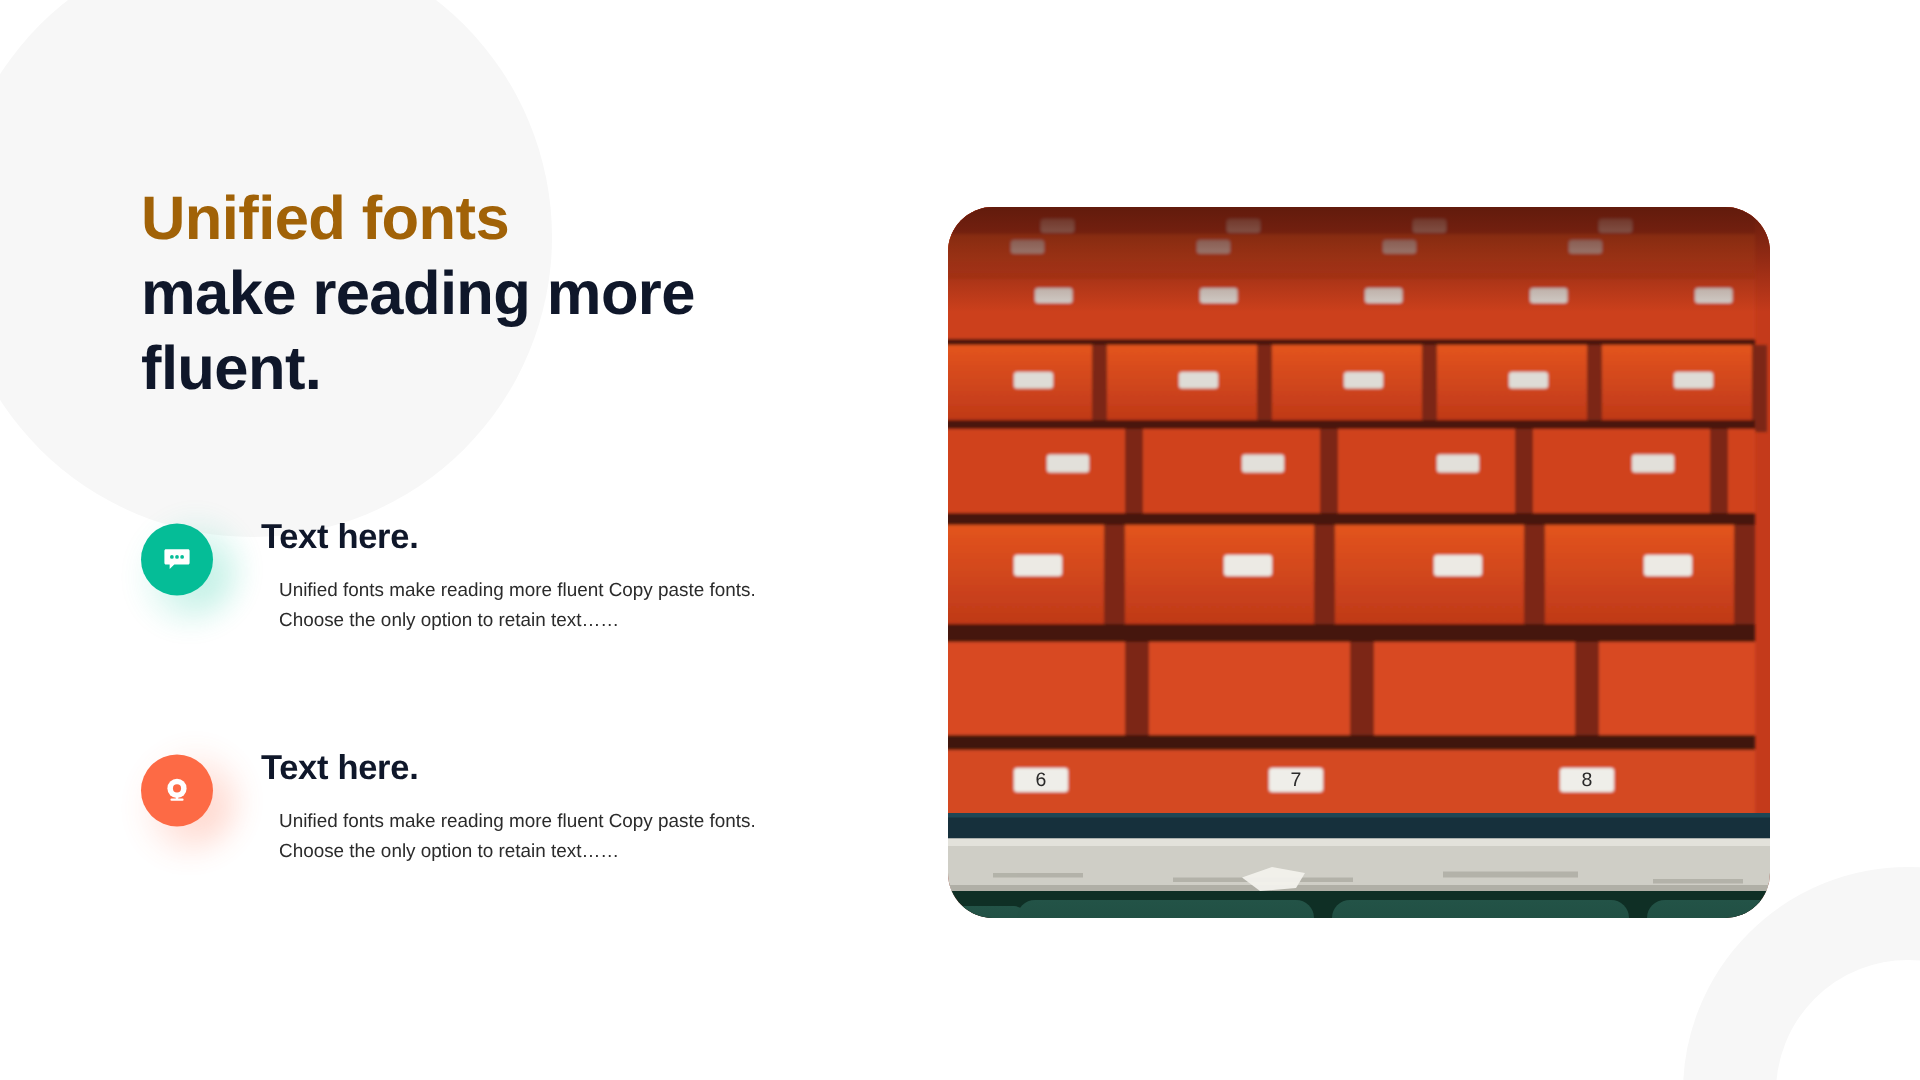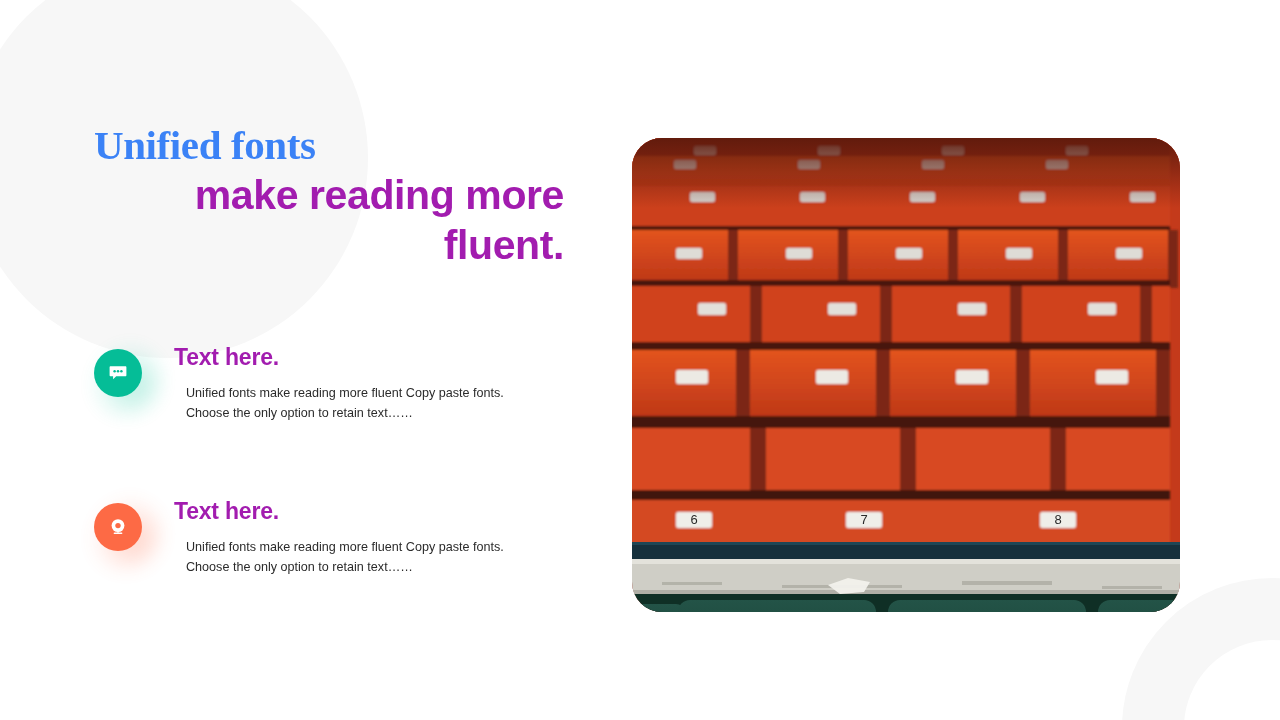--- a/index.html
+++ b/index.html
@@ -50,28 +50,26 @@
 
   .headline {
     margin: 0;
     font-size: 41px;
     line-height: 50px;
     font-weight: bold;
     letter-spacing: -0.4px;
     color: #0a0a0a;
   }
   .headline .accent {
-    color: #3b82f6;
+    color: #a16207;
     display: block;
-    font-family: Liberation Serif, serif;
   }
   .headline .rest {
     display: block;
-    color: #a21caf;
-    text-align: right;
+    color: #0f172a;
   }
 
   
   .features {
     position: absolute;
     left: 94px;
     top: 343px;
     width: 480px;
     z-index: 2;
   }
@@ -119,21 +117,21 @@
 
   .feature-text {
     margin-left: 32px;
     padding-top: 0px;
     flex: 1 1 auto;
   }
   .feature-title {
     margin: 0 0 8px 0;
     font-size: 23px;
     font-weight: bold;
-    color: #a21caf;
+    color: #0f172a;
     letter-spacing: -0.2px;
     line-height: 28px;
   }
   .feature-body {
     margin: 12px;
     font-size: 12.6px;
     line-height: 20px;
     color: #2b2b2b;
     max-width: 330px;
   }

